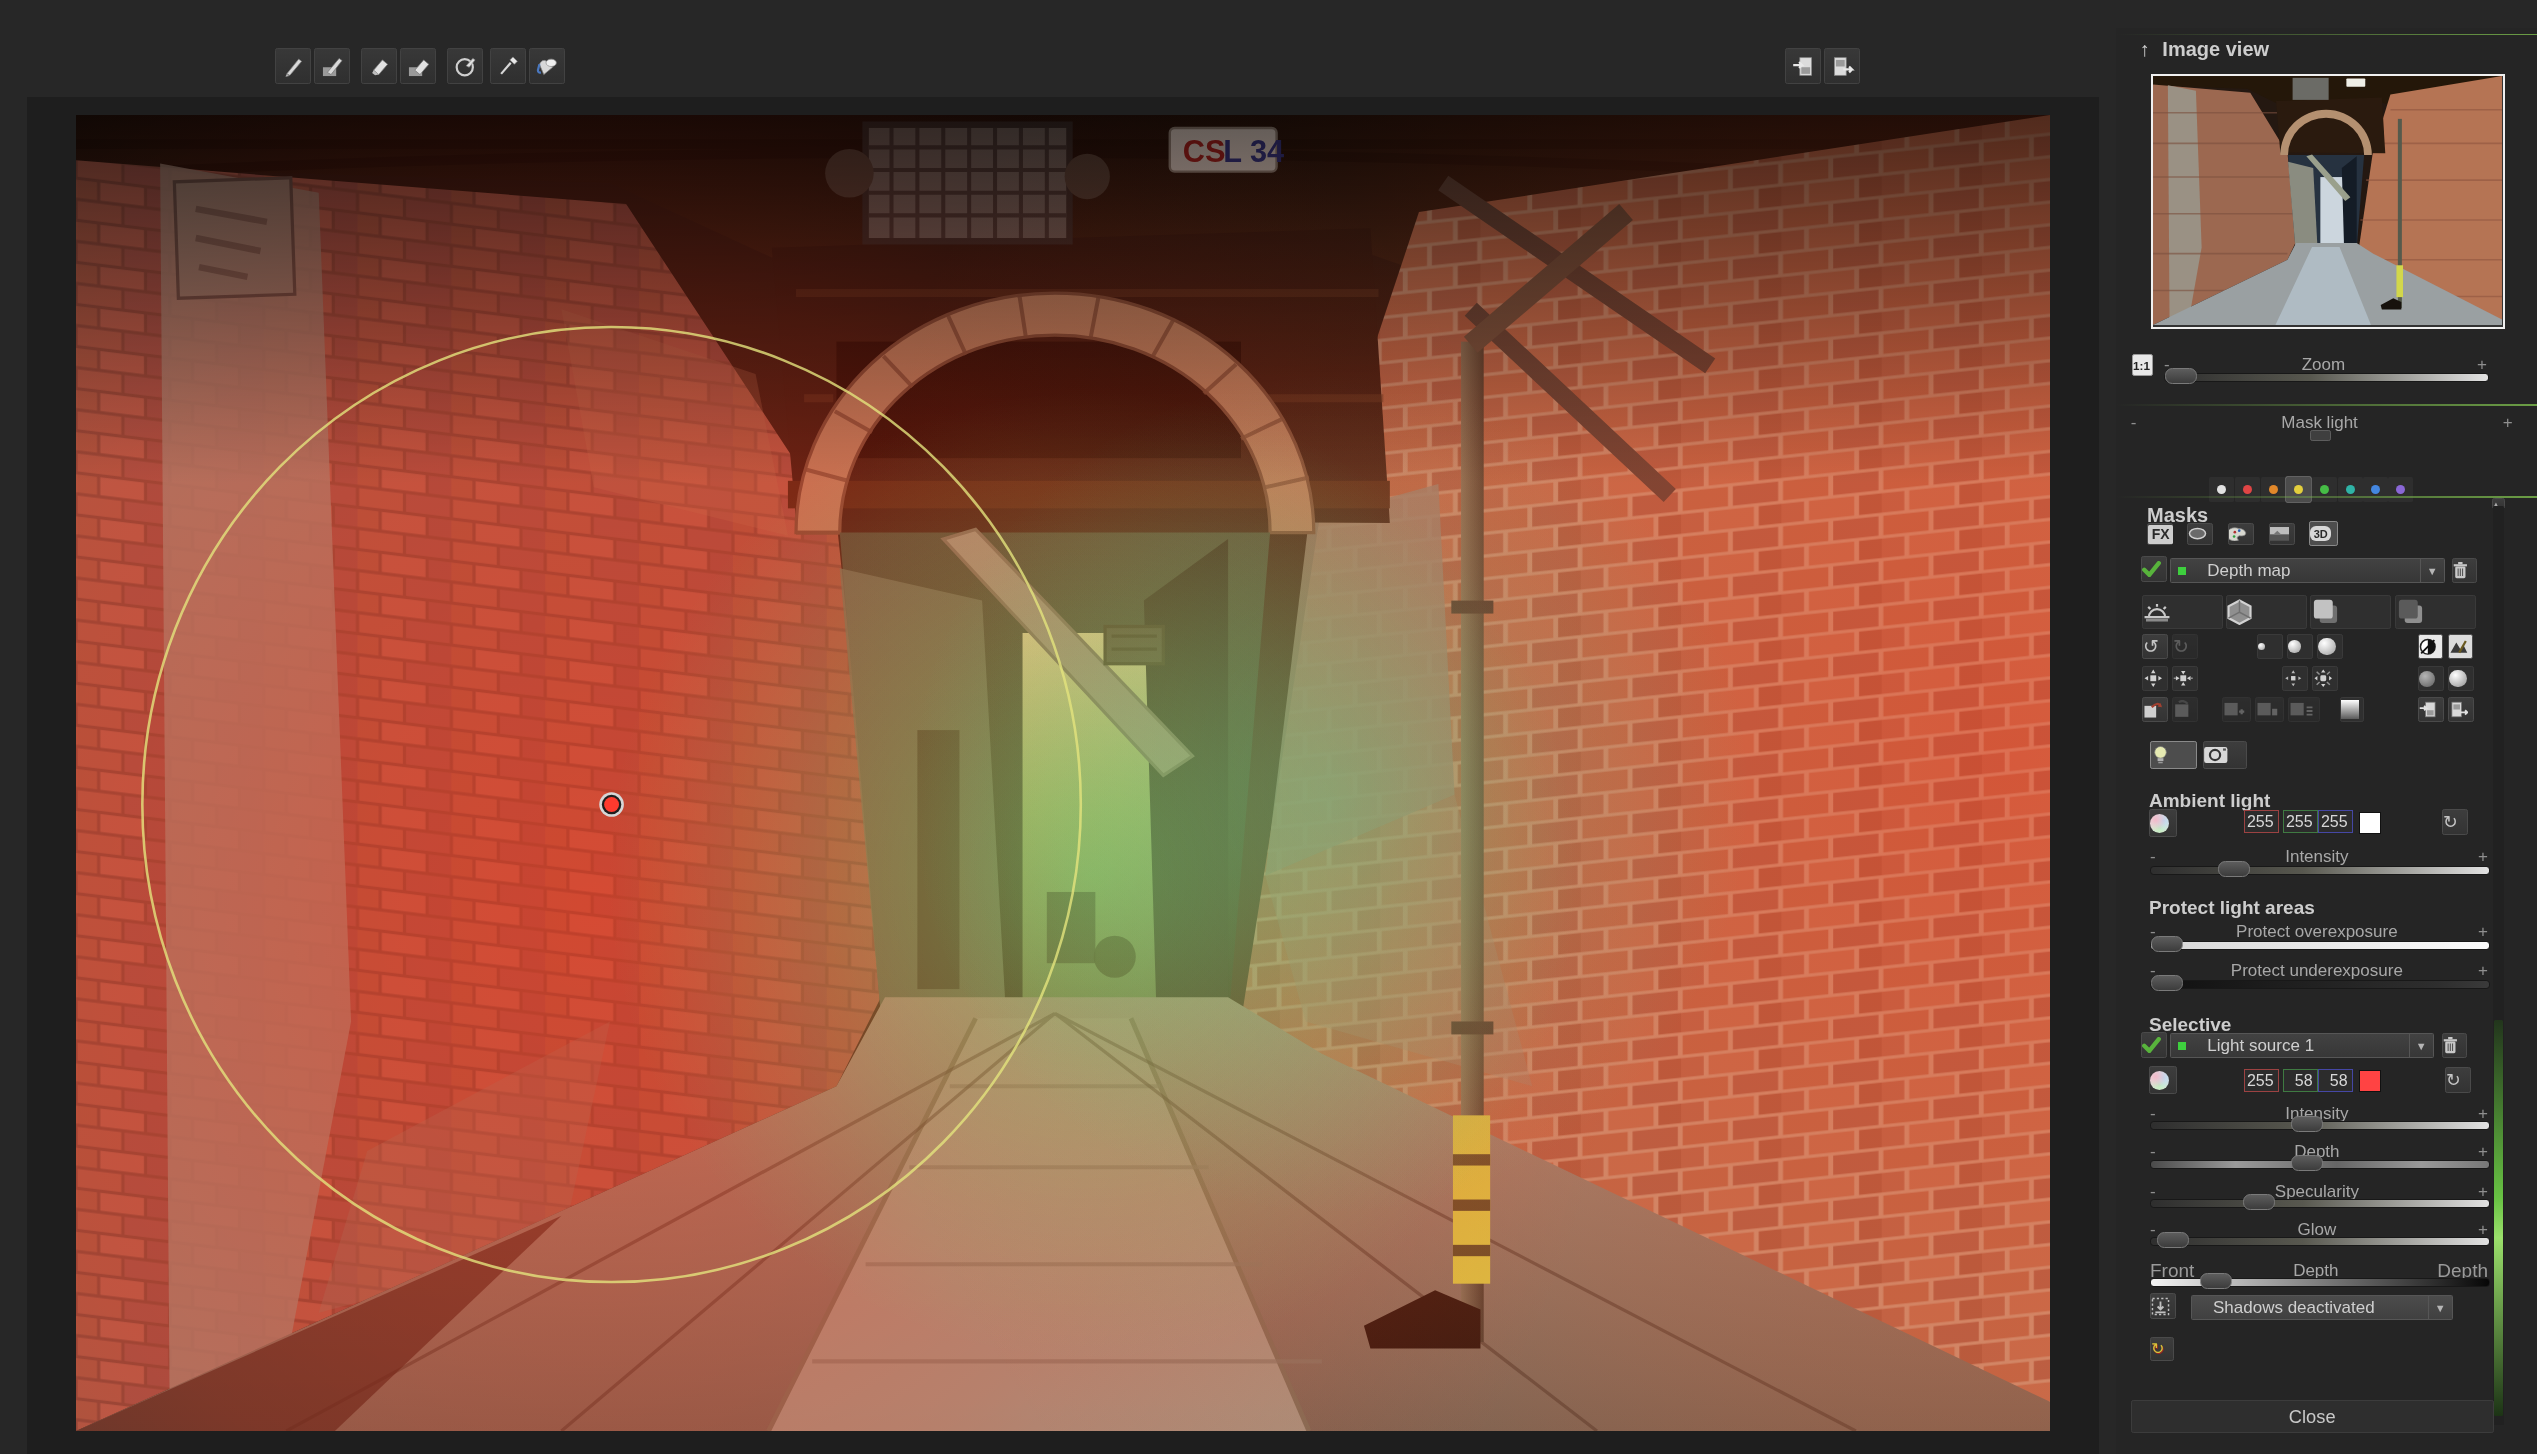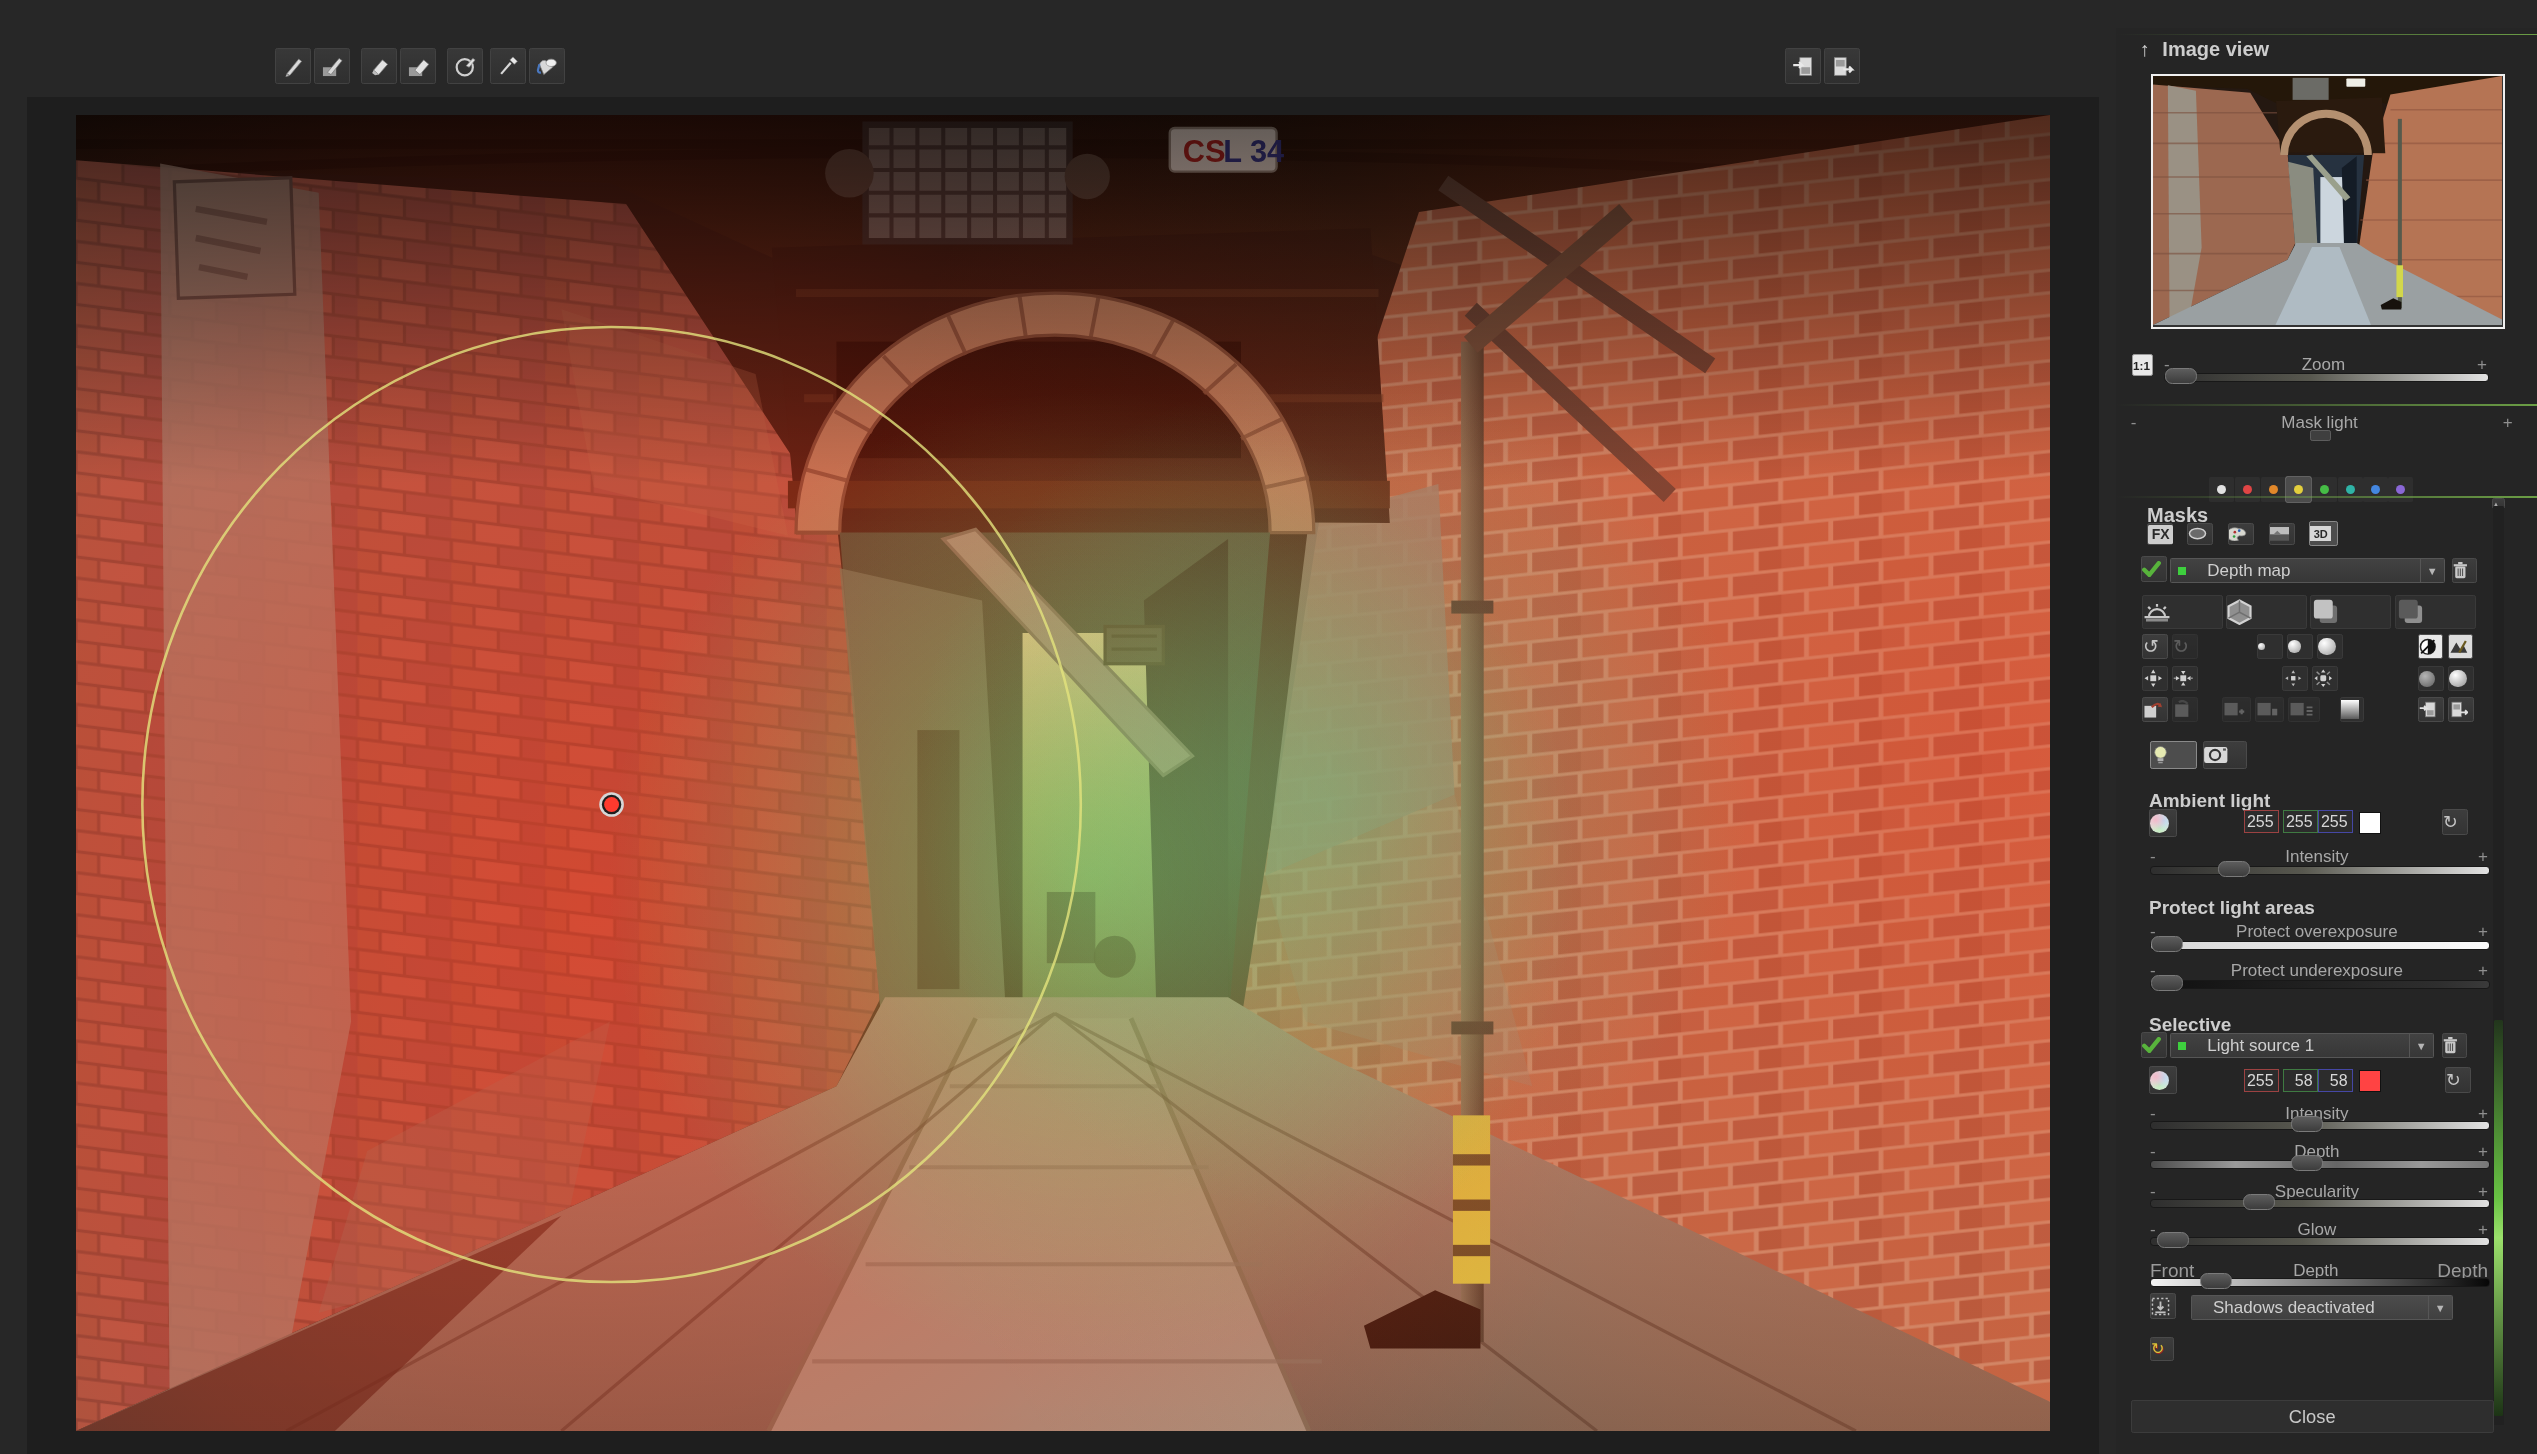--- a/index.html
+++ b/index.html
@@ -378,21 +378,21 @@
         </svg>
     </div>
     <div class="pbtn" style="left:153px;top:495px;width:26.4px;height:22px">
       <svg width="19" height="13.2" viewBox="0 0 26 18">
           <rect width="26" height="18" fill="#bdbdbd"></rect>
           <rect y="10" width="26" height="8" fill="#555"></rect>
           <polygon points="4,11 10,5 16,11" fill="#777"></polygon>
         </svg>
     </div>
     <div class="pbtn sel" style="left:193px;top:493px;width:29px;height:25px">
-      <span style="background:#d8d8d8;color:#2a2a2a;font-size:11px;font-weight:bold;padding:1.5px 3.7px;border-radius:0">3D</span>
+      <span style="background:#d8d8d8;color:#2a2a2a;font-size:11px;font-weight:bold;padding:1.5px 3.7px;border-radius:6px">3D</span>
     </div>
 
     <div class="pbtn" style="left:25px;top:528px;width:26.4px;height:26.4px">
       <svg width="19" height="16" viewBox="0 0 26 22">
           <path d="M3 12 L10 19 L23 3" fill="none" stroke="#58b33c" stroke-width="6" stroke-linecap="round"></path>
         </svg>
     </div>
     <div class="dd" style="left:54px;top:530px;width:275px">
       <span class="gsq" style="background: rgb(62, 207, 62);"></span>
       <span class="ddtext">Depth map</span>

